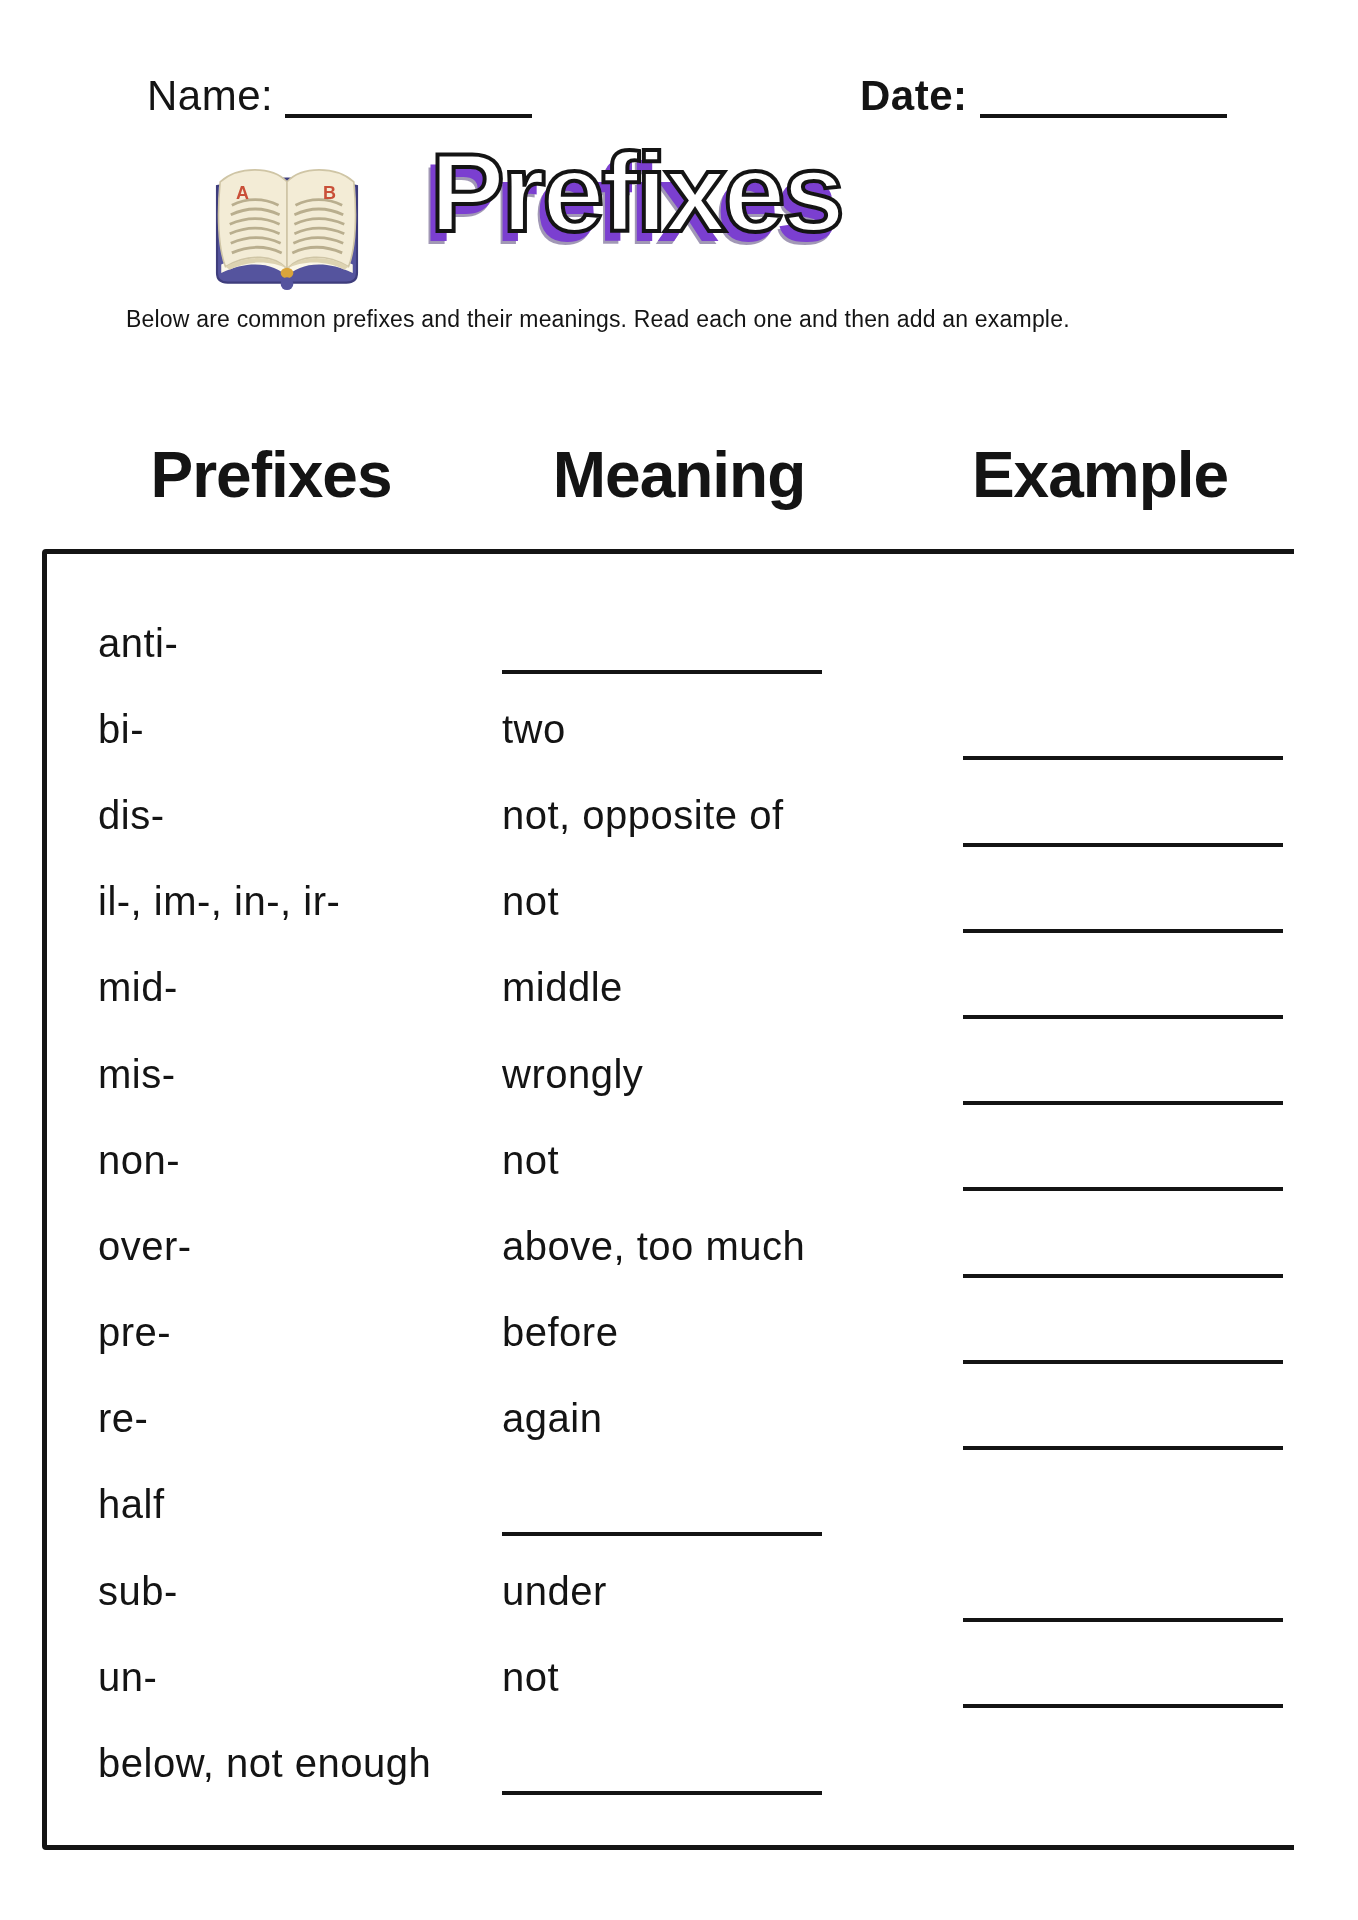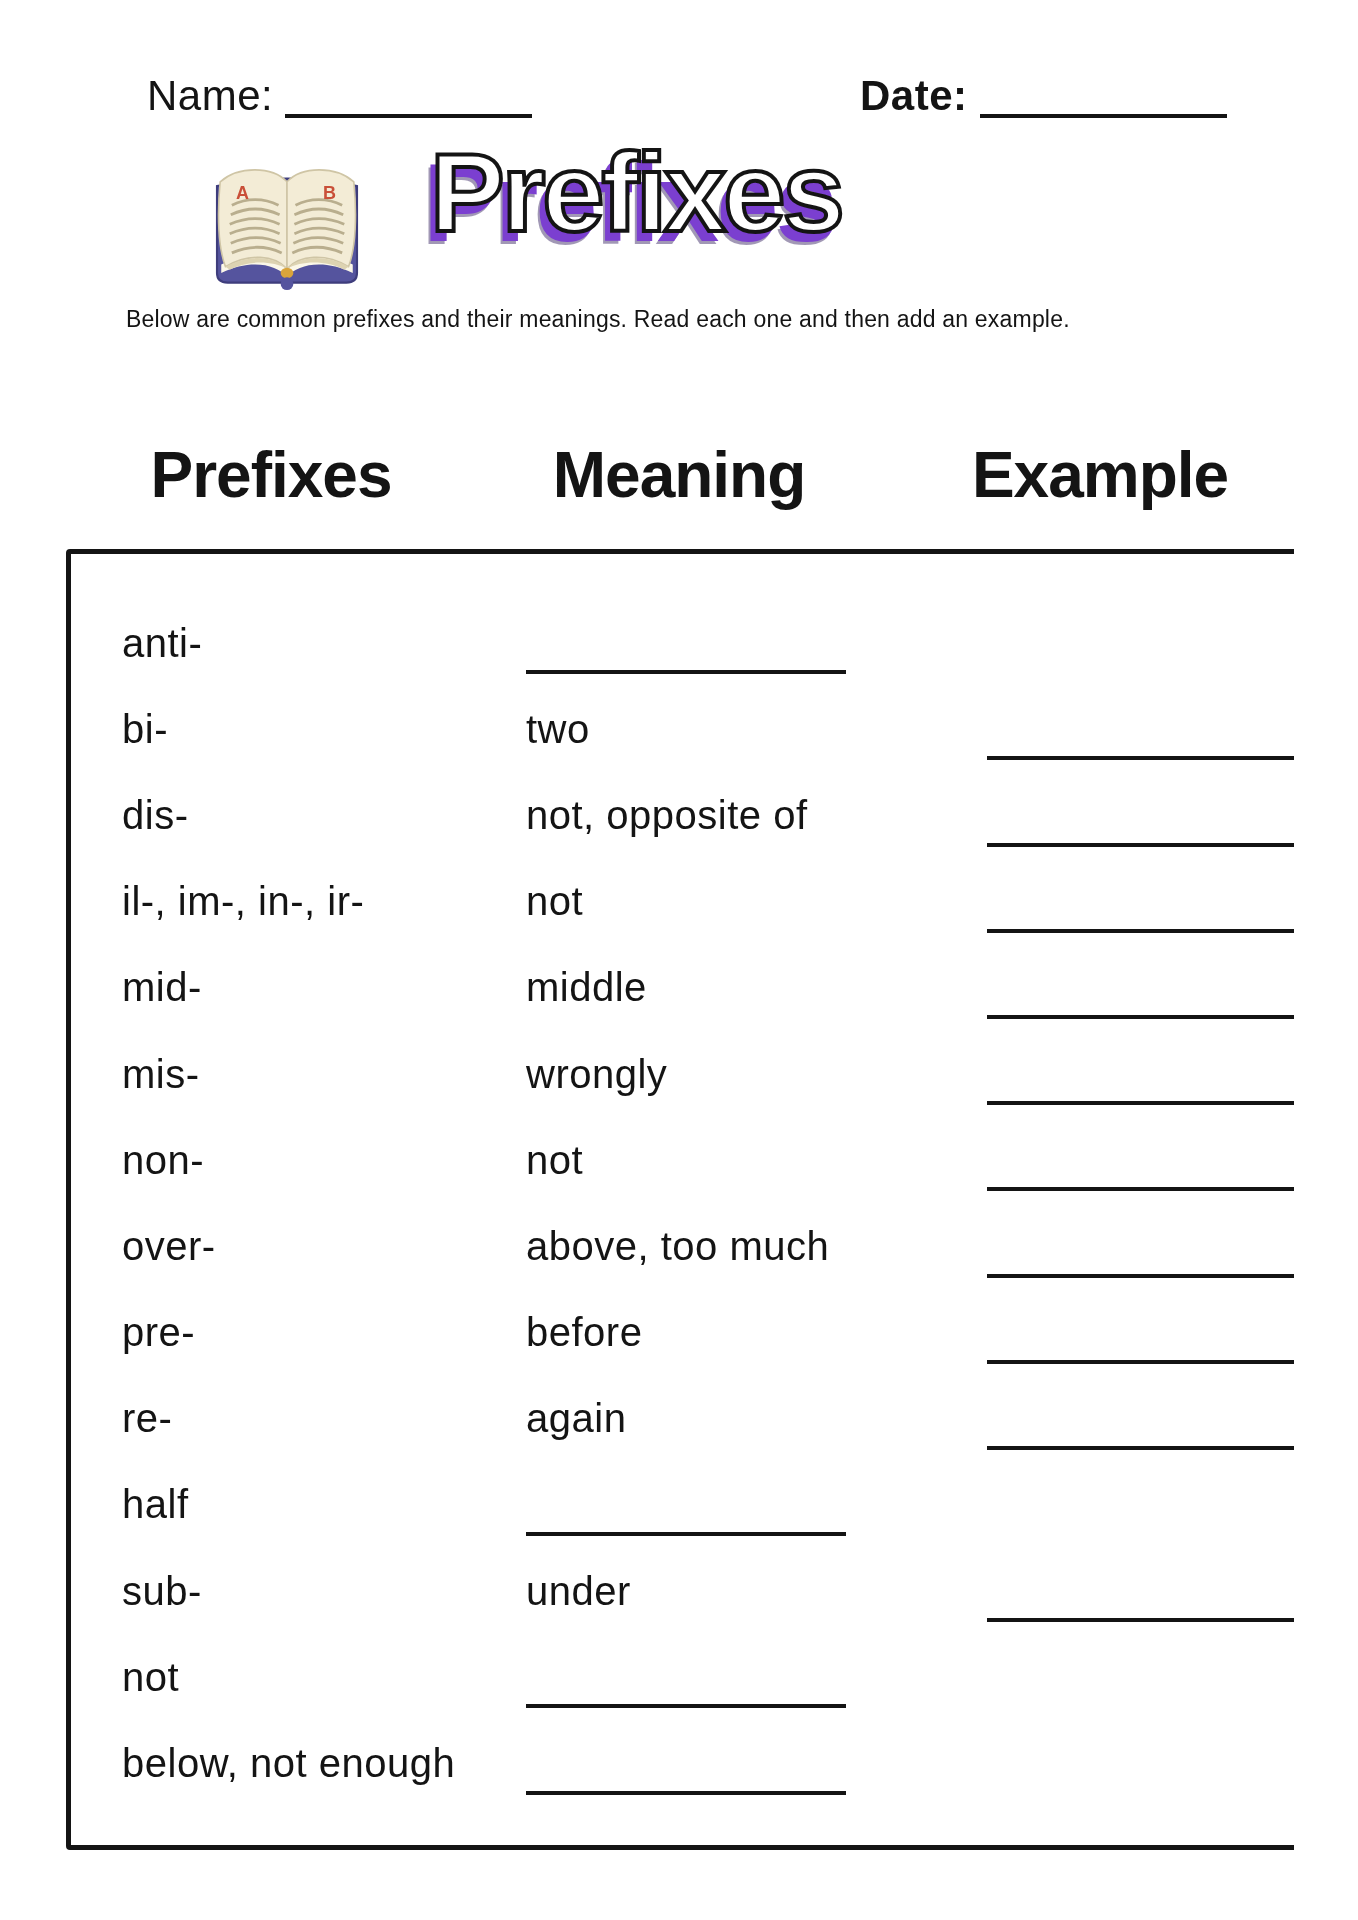--- a/index.html
+++ b/index.html
@@ -33,21 +33,21 @@
   .col-h{
     position:absolute; transform:translateX(-50%);
     font-size:64px; font-weight:800; letter-spacing:-1px; white-space:nowrap;
   }
   .col-h-prefixes{left:271px;}
   .col-h-meaning{left:679px;text-align:right;}
   .col-h-example{left:1100px;}
   
   .table-box{
     position:absolute; left:42px; top:549px; width:1272px; height:1301px;
-    border:5px solid #141414; border-radius:4px; box-sizing:border-box;margin-left:24px;
+    border:5px solid #141414; border-radius:4px; box-sizing:border-box;
   }
   .rows{position:absolute; left:0; top:46px; width:100%;}
   .row{
     display:grid; grid-template-columns:404px 461px 320px;
     height:86.2px; align-items:center; padding-left:51px; font-size:40px;
   }
   .cell{white-space:nowrap; letter-spacing:.5px;}
   .cell-example{position:relative; height:100%;}
   .blank{
     position:absolute; left:0; width:320px; bottom:12px;
@@ -193,20 +193,21 @@
 
     <div class="row">
       <span class="cell cell-prefix">sub-</span>
       <span class="cell cell-meaning">under</span>
       <span class="cell cell-example">
         <span class="blank"></span>
       </span>
     </div>
 
     <div class="row">
+      <span class="cell cell-prefix">un-</span>
       <span class="cell cell-meaning">not</span>
       <span class="cell cell-example">
         <span class="blank"></span>
       </span>
     </div>
 
     <div class="row">
       <span class="cell cell-meaning">below, not enough</span>
       <span class="cell cell-example">
         <span class="blank"></span>

